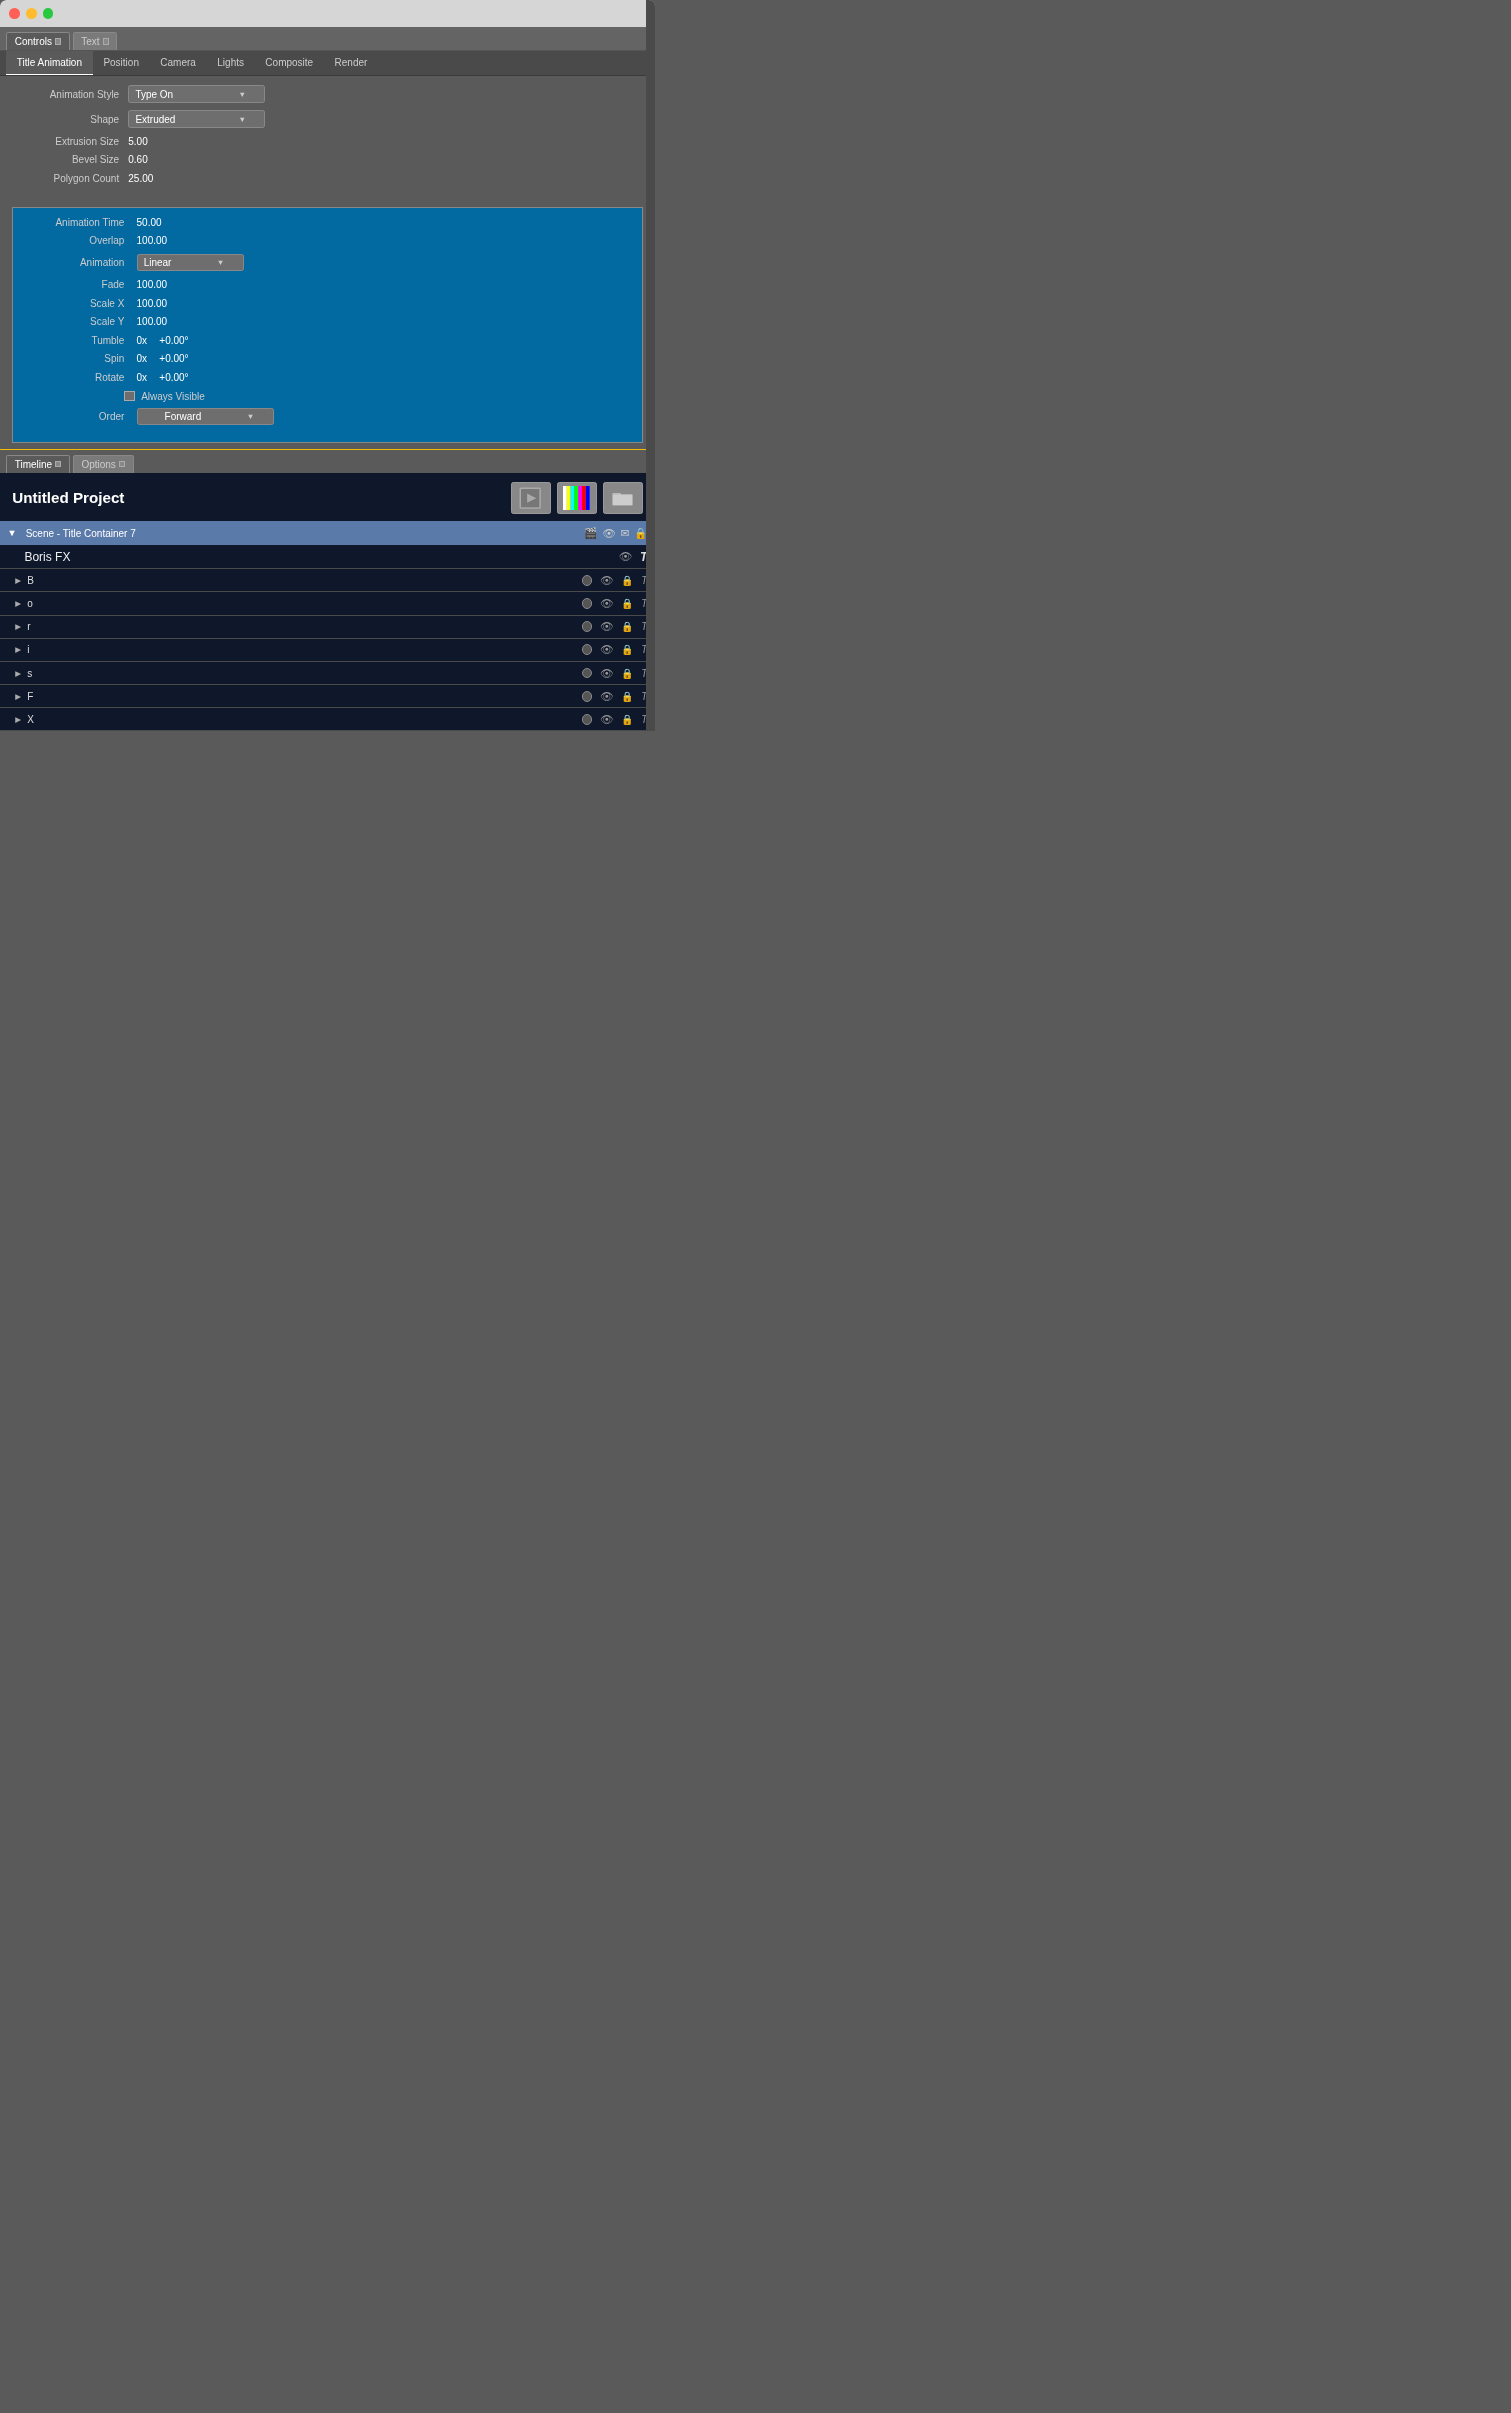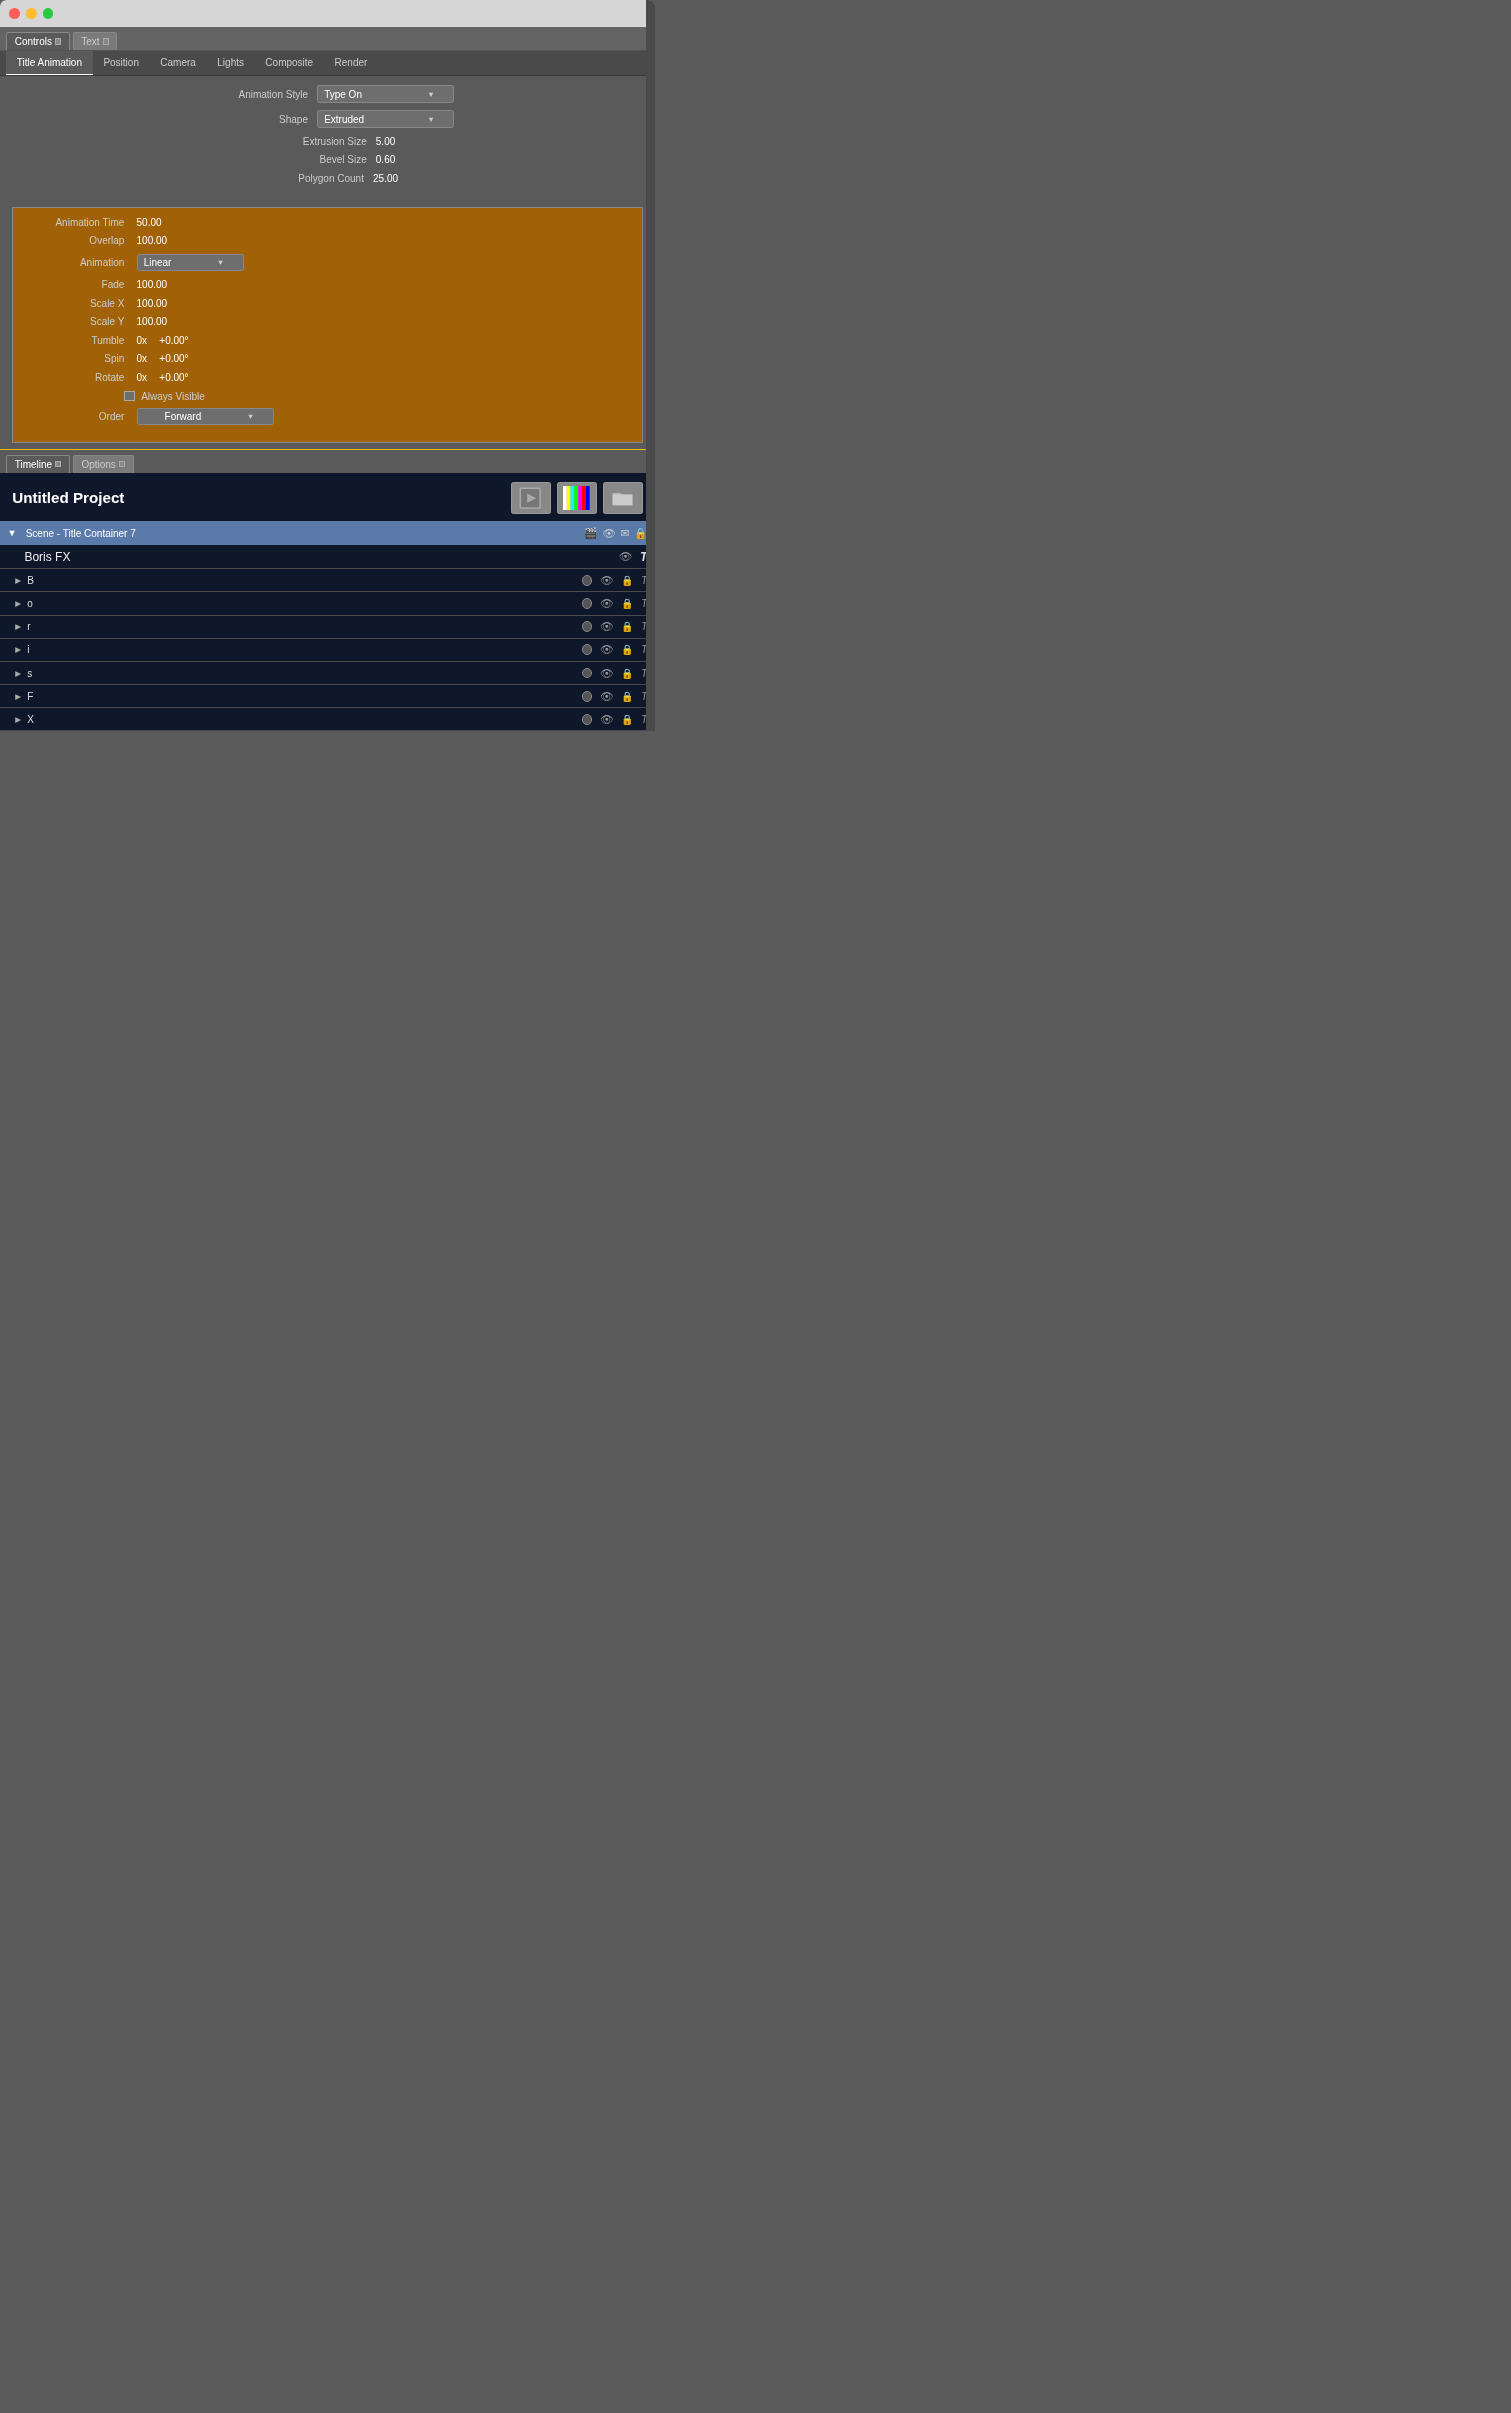--- a/index.html
+++ b/index.html
@@ -91,21 +91,20 @@
 
     
     .form-area {
       padding: 9.1px 12.2px;
       background: #5a5a5a;
     }
     .form-row {
       display: flex;
       align-items: center;
       margin-bottom: 7.6px;
-      justify-content: center;
     }
     .form-label {
       color: #ccc;
       font-size: 10px;
       text-align: right;
       min-width: 107px;
       margin-right: 9.1px;
     }
     .form-value {
       color: #fff;
@@ -127,21 +126,21 @@
     }
     .dropdown-arrow {
       font-size: 7.6px;
       color: #ccc;
       margin-left: 6.1px;
     }
 
     
     .anim-box {
       border: 0.8px solid #888;
-      background: #a16207;
+      background: #0369a1;
       margin: 6.1px 6.1px 6.1px 6.1px;
       padding: 9.1px 12.2px 9.1px 12.2px;
       position: relative;
     }
 
     .anim-form-row {
       display: flex;
       align-items: center;
       margin-bottom: 7.6px;
     }

